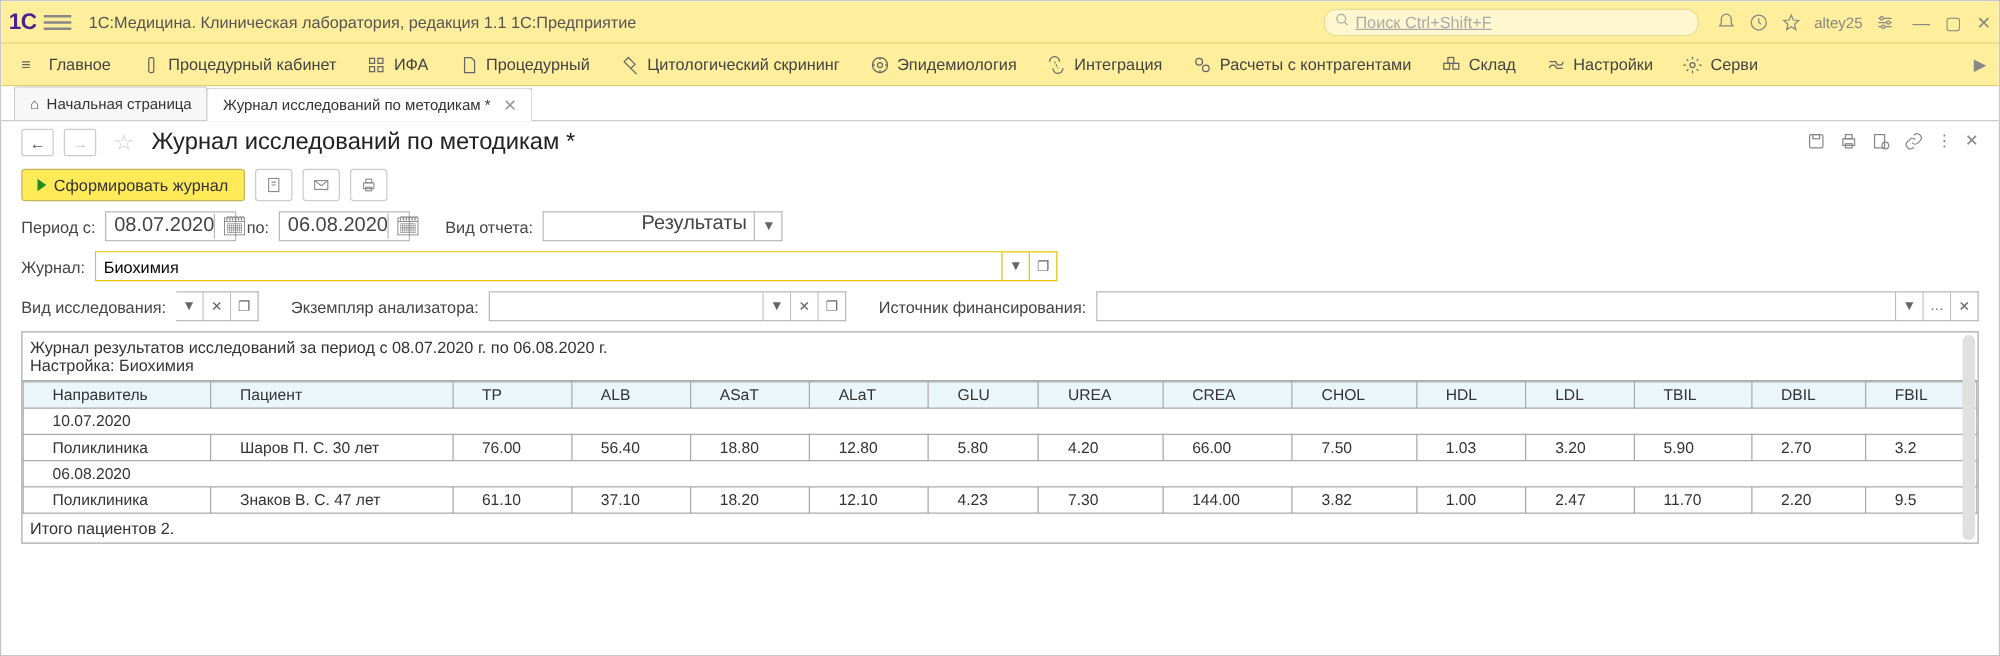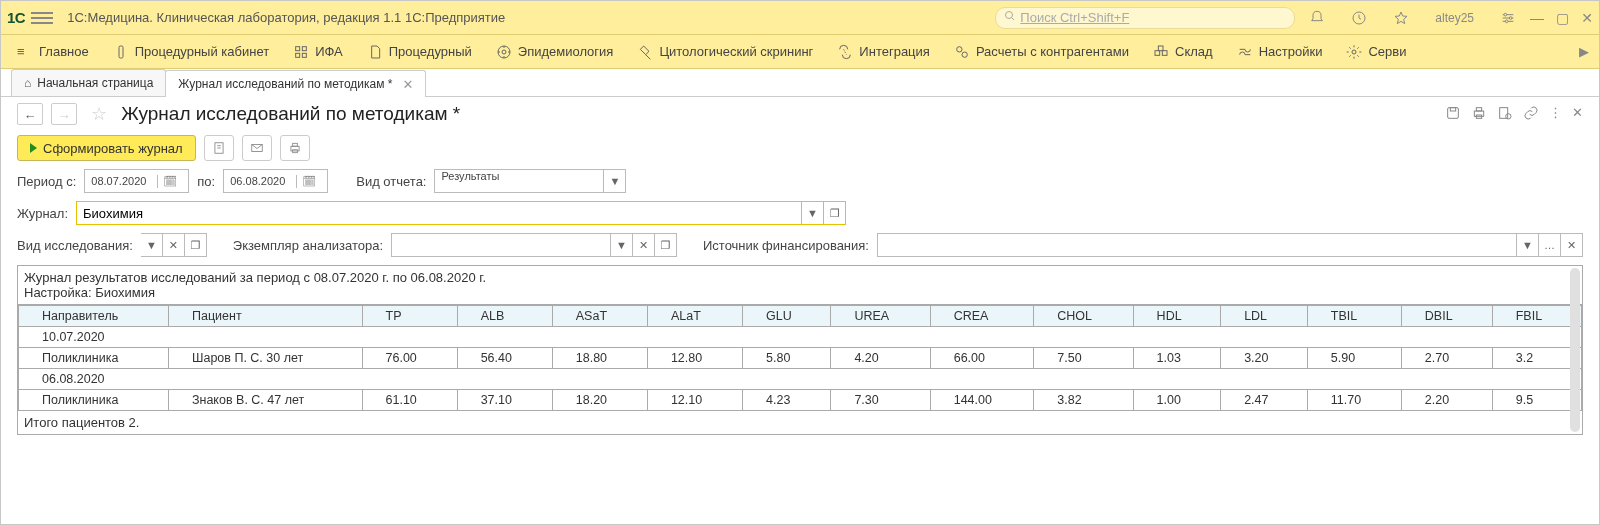--- a/index.html
+++ b/index.html
@@ -1,23 +1,23 @@
 <!DOCTYPE html>
 <html><head>
 <meta charset="utf-8">
 <style>
   * { box-sizing: border-box; margin: 0; padding: 0; font-family: Arial, sans-serif; }
   body { background: #fff; font-size: 13px; color: #333; width: 1600px; height: 525px; overflow: hidden; border:1px solid #c7c7c7;}
   .titlebar { background:#ffee9c; height:34px; display:flex; align-items:center; padding:0 6px; border-bottom:1px solid #e0cd72;}
-  .logo { color:#14532d; font-weight:bold; font-size:15px; margin-right:6px; letter-spacing:-0.5px;}
+  .logo { color:#4c1d95; font-weight:bold; font-size:18px; margin-right:6px; letter-spacing:-0.5px;}
   .burger { width:22px; height:22px; display:flex; flex-direction:column; justify-content:center; gap:3px; margin-right:10px; cursor:pointer;}
   .burger div{height:2px; background:#888;}
   .title-text { color:#555; font-size:13px; margin-left:4px;}
   .search-box { margin-left:auto; display:flex; align-items:center; background:#fff7cf; border:1px solid #eadc94; border-radius:10px; padding:1px 8px; width:300px; height:22px; color:#999;}
-  .tb-icons { display:flex; align-items:center; gap:26px; margin-left:14px;}
+  .tb-icons { display:flex; align-items:center; gap:10px; margin-left:14px;}
   .tb-icons span{color:#888; cursor:pointer; display:flex; align-items:center;}
   .user-box{color:#888;font-size:12px;}
   .win-ctrl{display:flex; gap:12px; margin-left:14px;}
   .win-ctrl span{color:#888; cursor:pointer; font-size:14px;}
 
   .menubar { background:#ffee9c; height:34px; display:flex; align-items:center; padding:0 4px; border-bottom:1px solid #e0cd72; gap:0;}
   .menu-item { display:flex; align-items:center; gap:6px; padding:0 12px; height:34px; cursor:pointer; color:#444;}
   .menu-item svg, .menu-item .ic{color:#666;width:16px;height:16px;}
   .menu-scroll{margin-left:auto; color:#888; padding:0 6px; cursor:pointer;}
 
@@ -35,21 +35,21 @@
   .hdr-icons{margin-left:auto; display:flex; gap:10px; color:#888;}
   .hdr-icons span{cursor:pointer;}
 
   .toolbar{display:flex; align-items:center; gap:8px; padding:4px 16px;}
   .main-btn{background:#ffea58; border:1px solid #c7b659; border-radius:3px; height:26px; padding:0 12px; display:flex; align-items:center; gap:6px; cursor:pointer;color:#333; font-size:13px;}
   .main-btn .tri{width:0;height:0;border-left:7px solid #228b22;border-top:5px solid transparent;border-bottom:5px solid transparent;}
   .tb-btn{border:1px solid #ccc; background:#fff; width:30px; height:26px; display:flex;align-items:center;justify-content:center; color:#777; cursor:pointer; border-radius:3px;}
 
   .filter-row{display:flex; align-items:center; gap:8px; padding:4px 16px; font-size:13px; color:#444;}
   .lbl{white-space:nowrap;}
-  .txt-input{border:1px solid #bbb; height:24px; padding:0 6px; background:#fff; font-size:11px;}
+  .txt-input{border:1px solid #bbb; height:24px; padding:0 6px; background:#fff; font-size:16px;text-align:right;}
   .date-inp{width:105px; display:flex; align-items:center;}
   .date-inp .cal{border-left:1px solid #bbb; padding:0 5px; color:#777; cursor:pointer;}
   .combo{display:flex;}
   .combo-ctrl{border:1px solid #bbb; border-left:none; background:#fff; width:22px; height:24px; display:flex;align-items:center;justify-content:center;color:#666; cursor:pointer; font-size:11px;}
   .journal-input-wrap{border:1px solid #e6c300; display:flex; flex:1; max-width:770px;}
   .journal-input-wrap input{border:none;flex:1;height:22px; padding:0 6px; font-size:13px;outline:none;}
   .ji-btn{width:22px; display:flex; align-items:center; justify-content:center; color:#666; border-left:1px solid #e6c300; cursor:pointer;font-size:11px;}
 
   .report-area{margin:4px 16px 12px; border:1px solid #aaa; position:relative;}
   .scrollhint{position:absolute; right:2px; top:2px; bottom:2px; width:10px; background:#e0e0e0; border-radius:5px;}
@@ -137,35 +137,35 @@
       <span>ИФА</span>
     </div>
   <div class="menu-item">
       <svg width="16" height="16" viewBox="0 0 24 24" fill="none" stroke="#666" stroke-width="1.5">
         <path d="M7 3h8l4 4v14H7z"></path>
       </svg>
       <span>Процедурный</span>
     </div>
   <div class="menu-item">
       <svg width="16" height="16" viewBox="0 0 24 24" fill="none" stroke="#666" stroke-width="1.5">
+        <path d="M10 3l8 8-5 5-8-8z"></path>
+        <line x1="13" y1="16" x2="20" y2="23"></line>
+      </svg>
+      <span>Цитологический скрининг</span>
+    </div>
+  <div class="menu-item">
+      <svg width="16" height="16" viewBox="0 0 24 24" fill="none" stroke="#666" stroke-width="1.5">
         <circle cx="12" cy="12" r="3"></circle>
         <circle cx="12" cy="12" r="9"></circle>
         <line x1="12" y1="3" x2="12" y2="6"></line>
         <line x1="12" y1="18" x2="12" y2="21"></line>
         <line x1="3" y1="12" x2="6" y2="12"></line>
         <line x1="18" y1="12" x2="21" y2="12"></line>
       </svg>
       <span>Эпидемиология</span>
-    </div>
-  <div class="menu-item">
-      <svg width="16" height="16" viewBox="0 0 24 24" fill="none" stroke="#666" stroke-width="1.5">
-        <path d="M10 3l8 8-5 5-8-8z"></path>
-        <line x1="13" y1="16" x2="20" y2="23"></line>
-      </svg>
-      <span>Цитологический скрининг</span>
     </div>
   <div class="menu-item">
       <svg width="16" height="16" viewBox="0 0 24 24" fill="none" stroke="#666" stroke-width="1.5">
         <path d="M4 8a6 6 0 0112 0 M20 16a6 6 0 01-12 0"></path>
         <path d="M10 8l4 8" stroke-dasharray="2"></path>
       </svg>
       <span>Интеграция</span>
     </div>
   <div class="menu-item">
       <svg width="16" height="16" viewBox="0 0 24 24" fill="none" stroke="#666" stroke-width="1.5">

